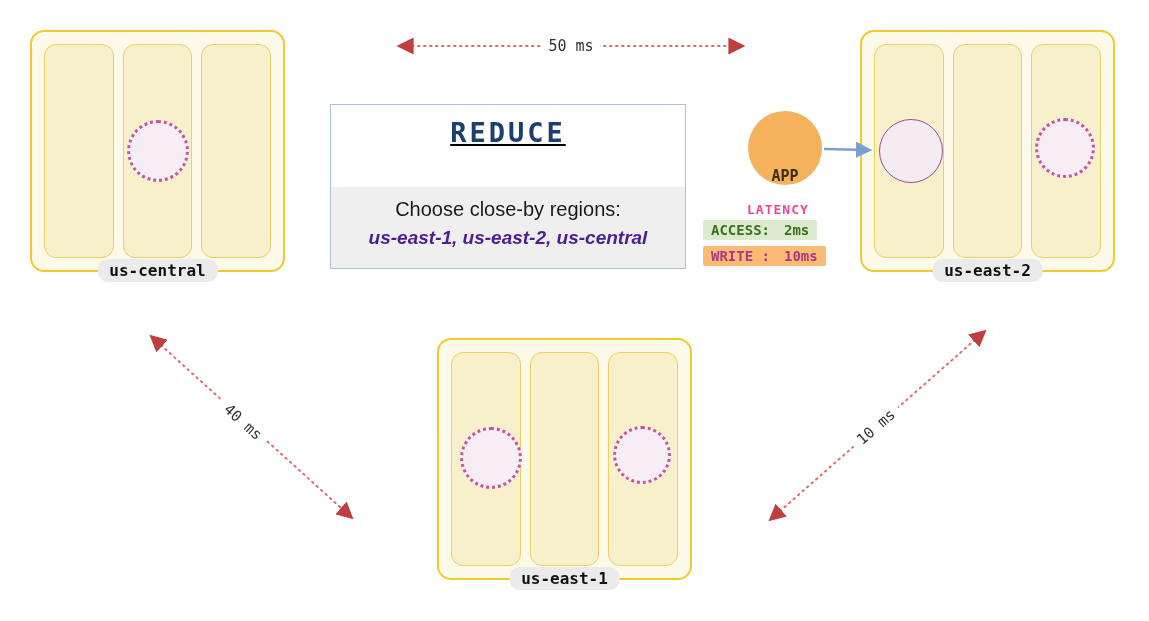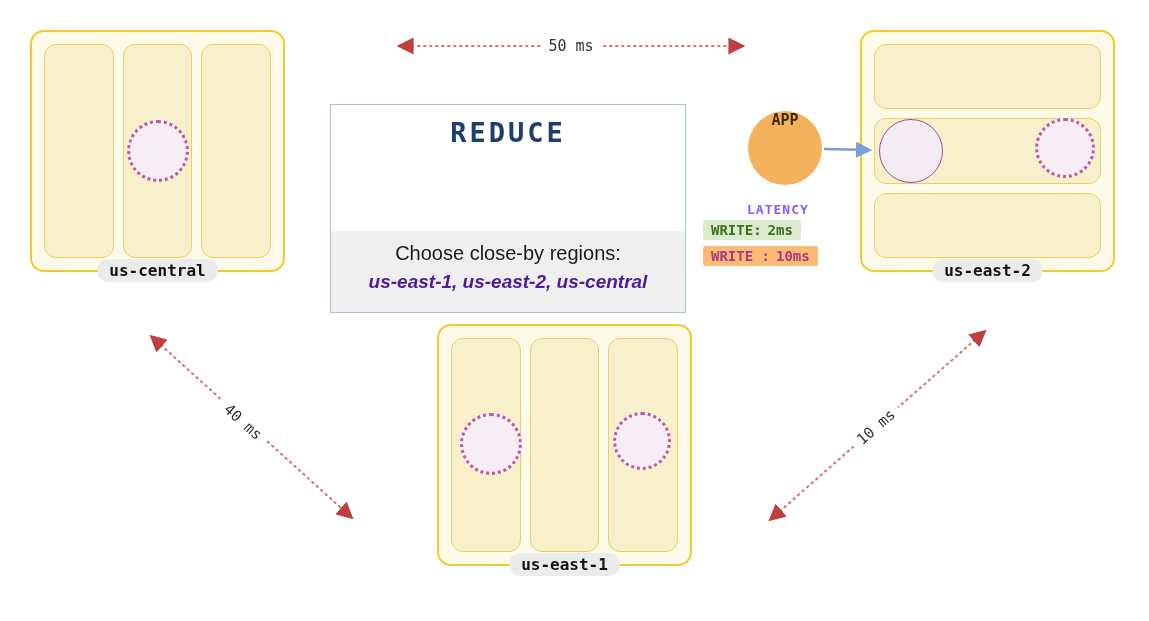--- a/index.html
+++ b/index.html
@@ -37,53 +37,53 @@
   .arrow-label{
     position:absolute;z-index:3;background:#ffffff;padding:0 7px;white-space:nowrap;
     font-family:"DejaVu Sans Mono",monospace;font-size:15px;color:#333;
   }
   .arrow-label.rot-left{transform:translate(-50%,-50%) rotate(42deg);}
   .arrow-label.rot-right{transform:translate(-50%,-50%) rotate(-41deg);}
   .arrow-label.rot-none{transform:translate(-50%,-50%);}
 
   
   .info-box{
-    position:absolute;left:330px;top:104px;width:356px;height:209px;box-sizing:border-box;
-    border:1px solid #aac3dd;background:#ffffff;z-index:5;
+    position:absolute;left:330px;top:104px;width:356px;height:165px;box-sizing:border-box;
+    border:1px solid #aac3dd;background:#ffffff;z-index:5;text-decoration:underline;
   }
   .info-title{
     text-align:center;font-family:"DejaVu Sans Mono",monospace;font-weight:bold;
     color:#1c3e70;font-size:27px;letter-spacing:3px;line-height:40px;padding-top:8px;
   }
   .info-title .line2{word-spacing:10px;}
   .info-sub{
     position:absolute;left:0;right:0;bottom:0;height:81px;background:#efefef;
     text-align:center;box-sizing:border-box;padding-top:9px;
   }
   .info-sub .sub-text{font-size:20px;color:#1a1a1a;line-height:27px;}
   .info-sub .sub-regions{font-size:19px;font-weight:bold;font-style:italic;color:#4c1d95;line-height:30px;}
 
   
   .app-circle{
     position:absolute;left:748px;top:111px;width:74px;height:74px;border-radius:50%;
-    background:#f5b25c;display:flex;align-items:flex-start;justify-content:center;
+    background:#f5b25c;display:flex;align-items:flex-end;justify-content:center;
     font-family:"DejaVu Sans Mono",monospace;font-weight:bold;font-size:15px;color:#3f2d12;
     z-index:3;
   }
   .latency-title{
     position:absolute;left:747px;top:202px;z-index:3;
-    font-family:"DejaVu Sans Mono",monospace;font-weight:bold;font-size:13px;color:#8b5cf6;letter-spacing:1px;
+    font-family:"DejaVu Sans Mono",monospace;font-weight:bold;font-size:13px;color:#ec4899;letter-spacing:1px;
   }
   .latency-row{
     position:absolute;left:703px;z-index:3;padding:2px 8px;white-space:nowrap;
     font-family:"DejaVu Sans Mono",monospace;font-weight:bold;font-size:14px;border-radius:2px;
   }
   .latency-row.access{top:220px;background:#dcead0;color:#3b711d;}
   .latency-row.write{top:246px;background:#fdba74;color:#a93a85;}
-  .latency-row .val{margin-left:6px;}
+  .latency-row .val{margin-left:14px;}
 </style>
 </head>
 <body>
 
 <svg class="arrow-svg" xmlns="http://www.w3.org/2000/svg">
   <defs>
     <marker id="ar" viewBox="0 0 10 10" refX="8" refY="5" markerWidth="8.5" markerHeight="8.5" orient="auto-start-reverse">
       <path d="M0,0 L10,5 L0,10 z" fill="#bf3f3f"></path>
     </marker>
     <marker id="ab" viewBox="0 0 10 10" refX="8" refY="5" markerWidth="6.5" markerHeight="6.5" orient="auto">
@@ -101,30 +101,30 @@
 <div class="arrow-label rot-right" style="left:876px;top:427px;">10 ms</div>
 
 <div class="region" style="left:30px;top:30px;">
   <div class="node"></div>
   <div class="node"></div>
   <div class="node"></div>
   <div class="replica" style="left:95px;top:88px;width:62px;height:62px;"></div>
   <div class="region-label">us-central</div>
 </div>
 
-<div class="region" style="left:860px;top:30px;flex-direction:column;">
+<div class="region" style="left:860px;top:30px;">
   <div class="node"></div>
   <div class="node"></div>
   <div class="node"></div>
   <div class="write-target" style="left:17px;top:87px;width:64px;height:64px;"></div>
   <div class="replica" style="left:173px;top:86px;width:60px;height:60px;"></div>
   <div class="region-label">us-east-2</div>
 </div>
 
-<div class="region" style="left:437px;top:324px;">
+<div class="region" style="left:437px;top:338px;">
   <div class="node"></div>
   <div class="node"></div>
   <div class="node"></div>
   <div class="replica" style="left:21px;top:87px;width:62px;height:62px;"></div>
   <div class="replica" style="left:174px;top:86px;width:58px;height:58px;"></div>
   <div class="region-label">us-east-1</div>
 </div>
 
 <div class="info-box">
   <div class="info-title">
@@ -136,17 +136,17 @@
   </div>
 </div>
 
 <div class="app-circle">
   <span>APP</span>
 </div>
 
 <div class="latency-title">LATENCY</div>
 
 <div class="latency-row access">
-  <span>WRITE:</span><span class="val">2ms</span>
+  <span>ACCESS:</span><span class="val">2ms</span>
 </div>
 <div class="latency-row write">
   <span>WRITE :</span><span class="val">10ms</span>
 </div>
 
 </body></html>

